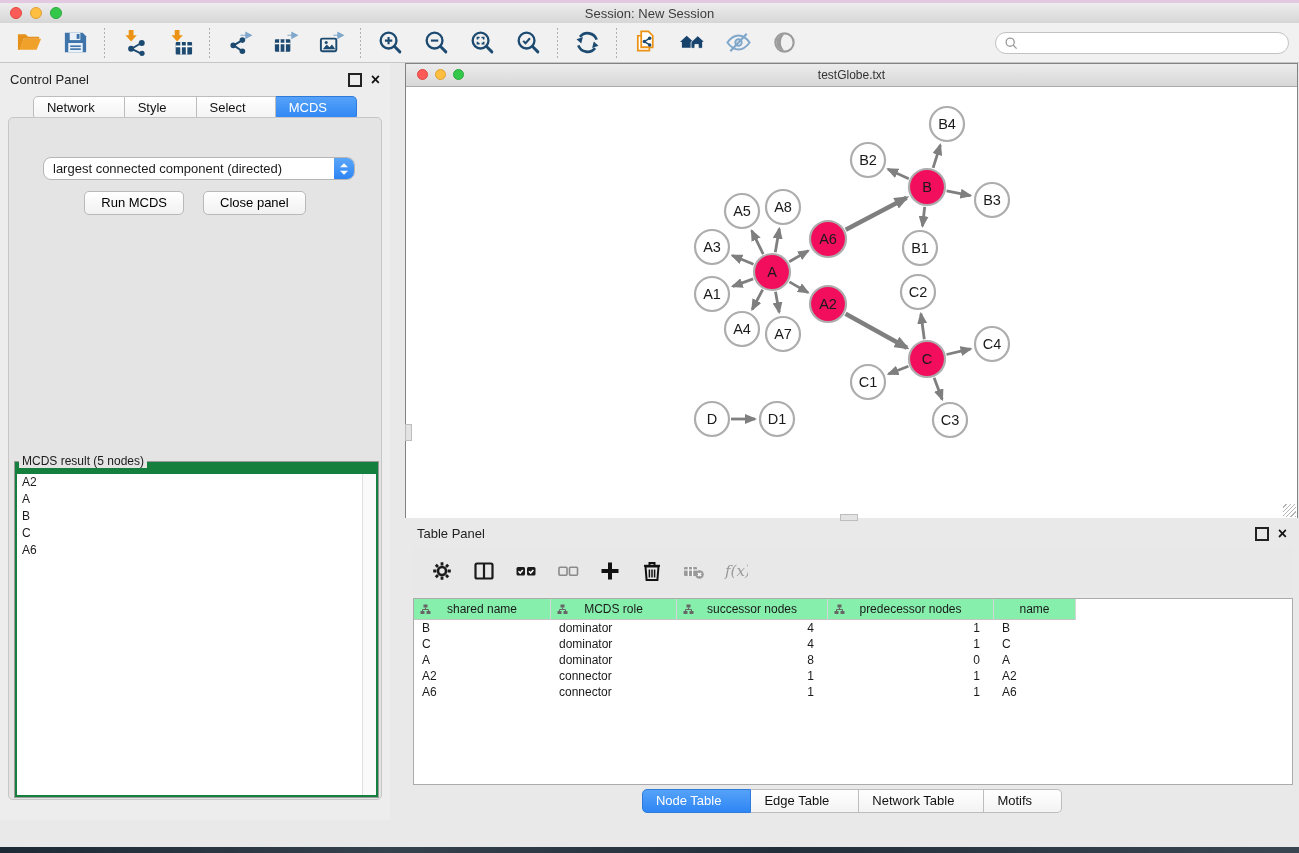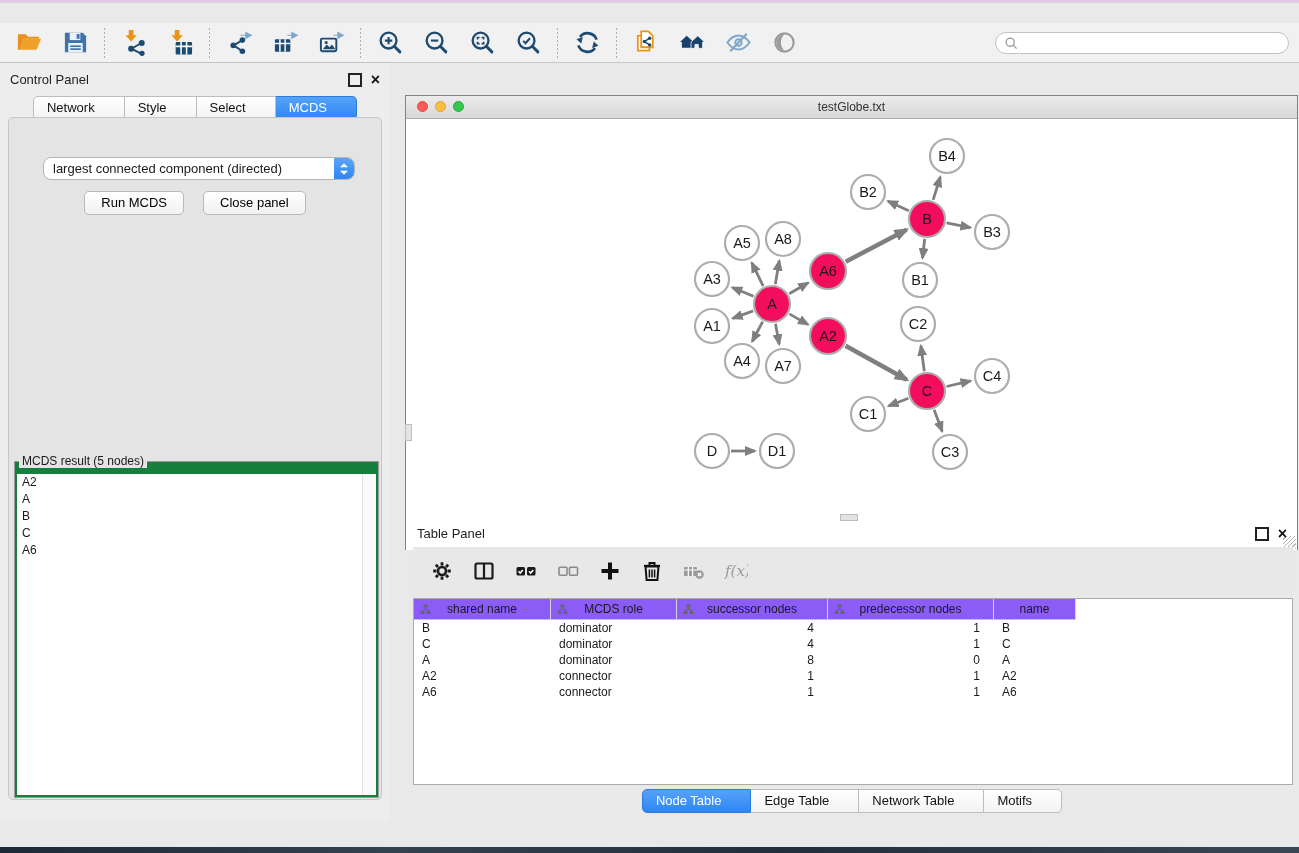--- a/index.html
+++ b/index.html
@@ -54,41 +54,41 @@
   .btn-row{position:absolute;top:73px;width:100%;display:flex;justify-content:center;gap:19px;}
   .pbtn{background:linear-gradient(#FFFFFF,#F1F1F1);border:1px solid #B9B9B9;border-radius:5px;
         font-size:13px;padding:3px 16px 4px 16px;font-family:"Liberation Sans",sans-serif;}
   fieldset.result{position:absolute;left:5px;right:2px;top:336px;bottom:1px;border:1px solid #9B9B9B;
                   margin:0;padding:2px;background:#15803d;}
   fieldset.result legend{font-size:12px;padding:0 3px;background:#E4E4E4;margin-left:2px;}
   .result-list{position:absolute;left:2px;right:16px;top:6px;bottom:2px;background:#fff;font-size:12px;}
   .result-item{padding:1px 0 1px 5px;line-height:15px;}
   .vscroll{position:absolute;right:2px;top:6px;bottom:2px;width:13px;background:#FAFAFA;border-left:1px solid #E0E0E0;}
   
-  .nw{left:405px;top:0;width:893px;height:455px;background:#fff;border:1px solid #828282;box-sizing:border-box;margin-top:32px;}
+  .nw{left:405px;top:0;width:893px;height:455px;background:#fff;border:1px solid #828282;box-sizing:border-box;}
   .nw-titlebar{height:22px;background:linear-gradient(#ECECEC,#D7D7D7);border-bottom:1px solid #ABABAB;
                display:flex;align-items:center;justify-content:center;font-size:12px;color:#333;position:relative;}
   .nw-lights{position:absolute;left:11px;top:5px;display:flex;gap:7px;}
   .nw-lights .light{width:11px;height:11px;}
   .nw-content{position:relative;width:100%;height:431px;background:#fff;}
   #graph{position:absolute;left:0;top:0;width:891px;height:431px;}
   .grip{position:absolute;right:1px;bottom:1px;width:13px;height:13px;
         background:repeating-linear-gradient(135deg,transparent 0 2px,#B5B5B5 2px 3px);}
   .split-v{left:405px;top:361px;width:7px;height:17px;background:#E3E3E3;border:1px solid #BDBDBD;box-sizing:border-box;}
   .split-h{left:840px;top:451px;width:18px;height:7px;background:#E3E3E3;border:1px solid #BDBDBD;box-sizing:border-box;}
   
   .tp{left:405px;top:459px;width:894px;height:298px;}
   .tp .panel-head{padding:4px 12px 0 12px;}
   .tp-toolbar{position:absolute;left:8px;top:25px;right:6px;height:47px;background:#E8E8E8;
               display:flex;align-items:center;gap:9px;padding-left:12px;box-sizing:border-box;}
   .tic{width:24px;height:24px;}
   .tp-table{position:absolute;left:8px;top:76px;right:6px;height:187px;background:#fff;
             border:1px solid #ABABAB;overflow:hidden;box-sizing:border-box;}
   .th-row{display:flex;height:21px;}
-  .th{background:#8b5cf6;border-right:1px solid #D5D5D5;border-bottom:1px solid #C4C4C4;position:relative;
+  .th{background:#86efac;border-right:1px solid #D5D5D5;border-bottom:1px solid #C4C4C4;position:relative;
       display:flex;align-items:center;justify-content:center;font-size:12px;box-sizing:border-box;flex:0 0 auto;text-align:center;}
   .th .hicon{position:absolute;left:6px;top:5px;width:11px;height:11px;}
   .th-fill{flex:1;background:#fff;}
   .tr{display:flex;height:16px;font-size:12px;align-items:center;}
   .td{flex:0 0 auto;box-sizing:border-box;white-space:nowrap;overflow:hidden;}
   .td.left{padding-left:8px;text-align:left;}
   .td.right{padding-right:14px;text-align:right;}
   .tp-tabs{position:absolute;top:267px;width:100%;display:flex;justify-content:center;}
   
   .statusbar{left:0;top:820px;width:100%;height:27px;background:#EFEFEF;border-top:1px solid #C3C3C3;box-sizing:border-box;}
@@ -100,20 +100,28 @@
            font-size:12px;padding:0 10px;}
   .mem-dot{width:11px;height:11px;border-radius:50%;background:#23A33A;}
   .desk-bot{left:0;top:847px;width:100%;height:6px;background:linear-gradient(90deg,#1d2935,#34424e 30%,#222e3a 60%,#3a4652);}
 </style>
 </head>
 <body>
 
 <div id="app">
   <div class="abs desk-top"></div>
 
+  <div class="abs titlebar">
+    <div class="lights">
+      <span class="light red"></span>
+      <span class="light yel"></span>
+      <span class="light grn"></span>
+    </div>
+    <span>Session: New Session</span>
+  </div>
 
   <div class="abs toolbar">
     <div style="display:flex;align-items:center;">
         <div class="tb-group">
           <button class="tb-btn">
             <svg class="ic" viewBox="0 0 28 28">
               <path fill="#E69119" d="M2 5.5h8l2.5 2.5H24v2.2H8L4 21.5H2z"></path>
               <path fill="#F0A12A" d="M8 10.2h18l-4.6 11.3H3.6z"></path>
             </svg>
           </button>

